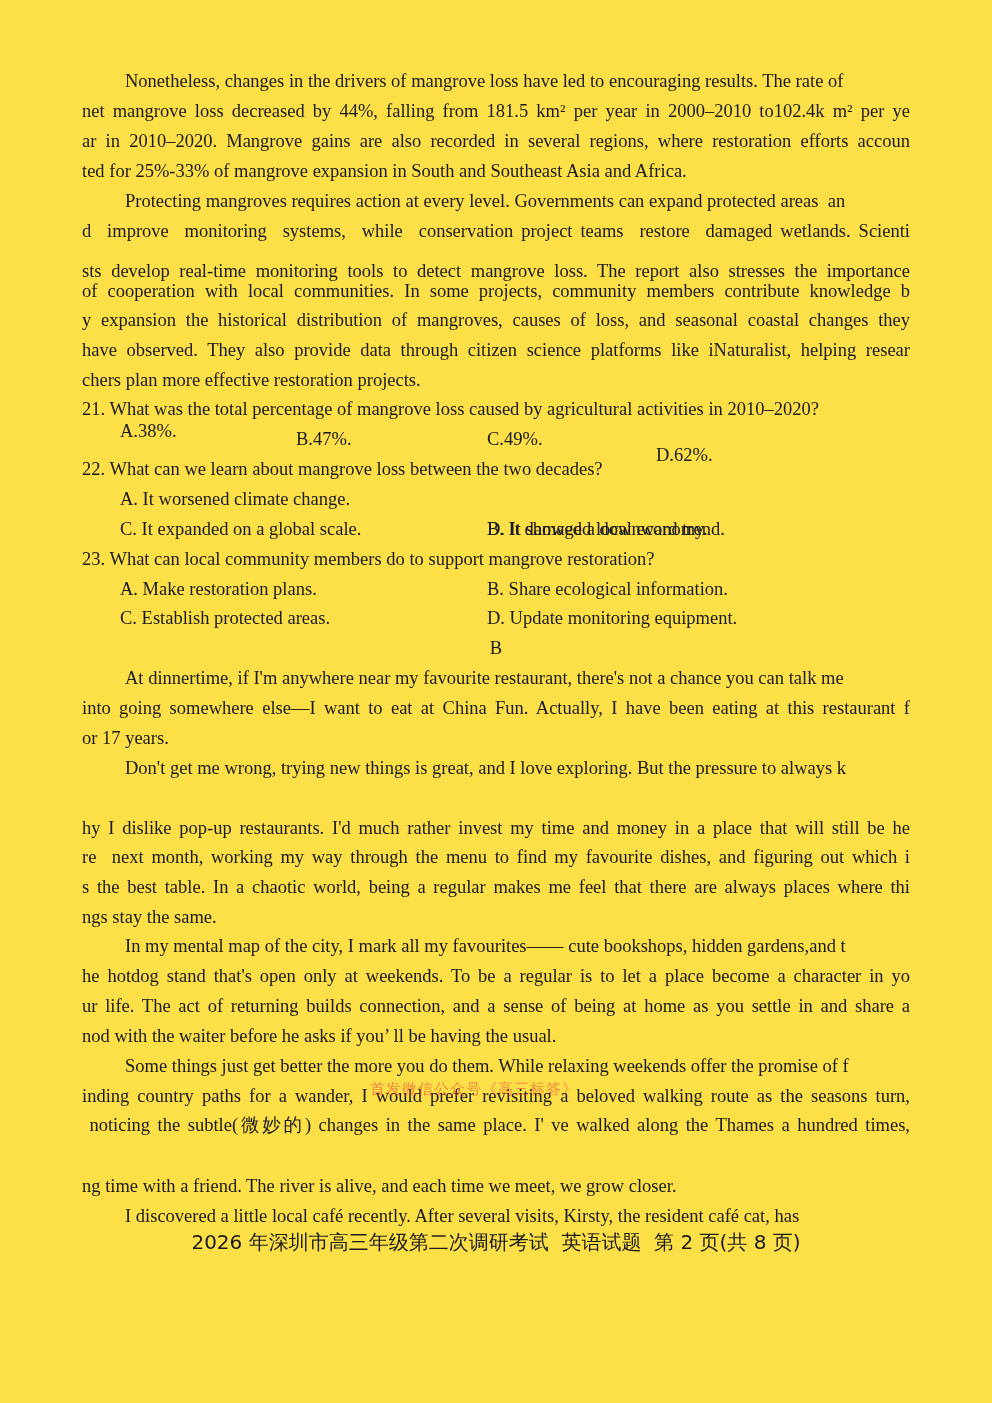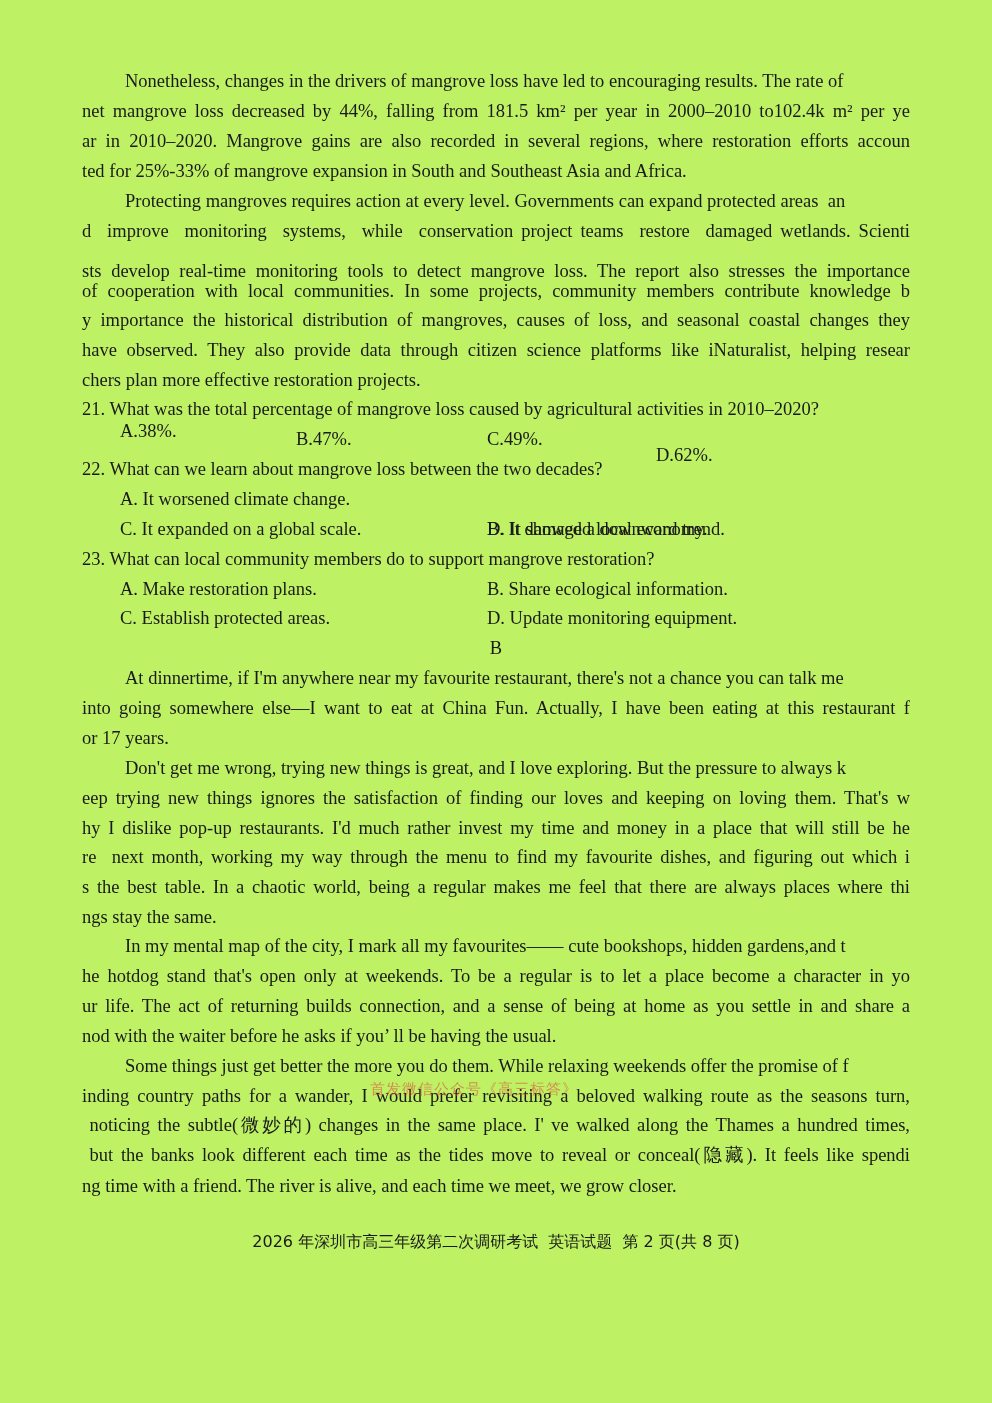--- a/index.html
+++ b/index.html
@@ -1,34 +1,34 @@
 <!DOCTYPE html>
 <html><head>
 <meta charset="utf-8">
 <style>
   html, body { margin: 0; padding: 0; background: #ffffff; }
   body { width: 992px; height: 1403px; position: relative; overflow: hidden; }
-  .page { position: absolute; left: 0; top: 0; width: 992px; height: 1403px; background: #bef264; }
+  .page { position: absolute; left: 0; top: 0; width: 992px; height: 1403px; background: #fde047; }
   .line {
     position: absolute;
     left: 82px;
     white-space: pre;
     font-family: "Liberation Serif", serif;
     font-size: 18.5px;
     color: #1a1a1a;
     line-height: 22px;
   }
   .indent { left: 125px; }
   .opt { left: 120px; }
   .opt2 { left: 487px; }
   .just { width: 828px; text-align: justify; text-align-last: justify; }
   .center { left: 0; width: 992px; text-align: center; }
   .footer {
     position: absolute; left: 0; width: 992px; text-align: center;
-    font-family: "DejaVu Sans", sans-serif; font-size: 16px; color: #1a1a1a;
+    font-family: "DejaVu Sans", sans-serif; font-size: 20px; color: #1a1a1a;
     white-space: pre; line-height: 22px;
   }
   .watermark {
     position: absolute; left: 370px; top: 1080px;
     font-family: "DejaVu Sans", sans-serif; font-size: 15px;
     color: rgba(230, 60, 60, 0.55); white-space: pre; letter-spacing: 1px;
   }
 </style>
 </head>
 <body>
@@ -37,21 +37,21 @@
 
   <div class="line indent" style="top:70px;">Nonetheless, changes in the drivers of mangrove loss have led to encouraging results. The rate of</div>
   <div class="line just" style="top:100px;">net mangrove loss decreased by 44%, falling from 181.5 km² per year in 2000–2010 to102.4k m² per ye</div>
   <div class="line just" style="top:130px;">ar in 2010–2020. Mangrove gains are also recorded in several regions, where restoration efforts accoun</div>
   <div class="line" style="top:160px;">ted for 25%-33% of mangrove expansion in South and Southeast Asia and Africa.</div>
 
   <div class="line indent" style="top:190px;">Protecting mangroves requires action at every level. Governments can expand protected areas  an</div>
   <div class="line just" style="top:220px;">d  improve  monitoring  systems,  while  conservation project teams  restore  damaged wetlands. Scienti</div>
   <div class="line just" style="top:250px;margin-top:10px;">sts develop real-time monitoring tools to detect mangrove loss. The report also stresses the importance</div>
   <div class="line just" style="top:280px;">of cooperation with local communities. In some projects, community members contribute knowledge b</div>
-  <div class="line just" style="top:309px;">y importance the historical distribution of mangroves, causes of loss, and seasonal coastal changes they</div>
+  <div class="line just" style="top:309px;">y expansion the historical distribution of mangroves, causes of loss, and seasonal coastal changes they</div>
   <div class="line" style="top:369px;">chers plan more effective restoration projects.</div>
   <div class="line just" style="top:339px;">have observed. They also provide data through citizen science platforms like iNaturalist, helping resear</div>
 
   <div class="line" style="top:398px;">21. What was the total percentage of mangrove loss caused by agricultural activities in 2010–2020?</div>
   <div class="line opt" style="top:420px;">A.38%.</div>
   <div class="line" style="top:428px; left:296px;">B.47%.</div>
   <div class="line" style="top:428px; left:487px;">C.49%.</div>
   <div class="line" style="top:444px; left:656px;">D.62%.</div>
 
   <div class="line" style="top:458px;">22. What can we learn about mangrove loss between the two decades?</div>
@@ -66,35 +66,34 @@
   <div class="line opt" style="top:607px;">C. Establish protected areas.</div>
   <div class="line opt2" style="top:607px;">D. Update monitoring equipment.</div>
 
   <div class="line center" style="top:637px;">B</div>
 
   <div class="line indent" style="top:667px;">At dinnertime, if I'm anywhere near my favourite restaurant, there's not a chance you can talk me</div>
   <div class="line just" style="top:697px;">into going somewhere else—I want to eat at China Fun. Actually, I have been eating at this restaurant f</div>
   <div class="line" style="top:727px;">or 17 years.</div>
 
   <div class="line indent" style="top:757px;">Don't get me wrong, trying new things is great, and I love exploring. But the pressure to always k</div>
-  <div class="line just" style="top:787px;">eep trying new things ignores the satisfaction of finding our loves and keeping on loving them. That's w</div>
   <div class="line just" style="top:817px;">hy I dislike pop-up restaurants. I'd much rather invest my time and money in a place that will still be he</div>
   <div class="line just" style="top:846px;">re  next month, working my way through the menu to find my favourite dishes, and figuring out which i</div>
   <div class="line just" style="top:876px;">s the best table. In a chaotic world, being a regular makes me feel that there are always places where thi</div>
   <div class="line" style="top:906px;">ngs stay the same.</div>
 
   <div class="line indent" style="top:935px;">In my mental map of the city, I mark all my favourites—— cute bookshops, hidden gardens,and t</div>
   <div class="line just" style="top:965px;">he hotdog stand that's open only at weekends. To be a regular is to let a place become a character in yo</div>
   <div class="line just" style="top:995px;">ur life. The act of returning builds connection, and a sense of being at home as you settle in and share a</div>
   <div class="line" style="top:1025px;">nod with the waiter before he asks if you’ ll be having the usual.</div>
 
   <div class="line indent" style="top:1055px;">Some things just get better the more you do them. While relaxing weekends offer the promise of f</div>
   <div class="line just" style="top:1085px;">inding country paths for a wander, I would prefer revisiting a beloved walking route as the seasons turn,</div>
   <div class="line just" style="top:1114px;"> noticing the subtle(微妙的) changes in the same place. I' ve walked along the Thames a hundred times,</div>
-  <div class="line just" style="top:1144px;"> but the banks look different each time as the tides move to reveal or conceal(隐藏). It feels like spendi</div>
   <div class="line" style="top:1175px;">ng time with a friend. The river is alive, and each time we meet, we grow closer.</div>
 
   <div class="watermark">首发微信公众号《高三标答》</div>
 
+  <div class="line indent" style="top:1205px;">I discovered a little local café recently. After several visits, Kirsty, the resident café cat, has</div>
 
   <div class="footer" style="top:1231px;">2026 年深圳市高三年级第二次调研考试  英语试题  第 2 页(共 8 页)</div>
 
 </div>
 
 </body></html>

